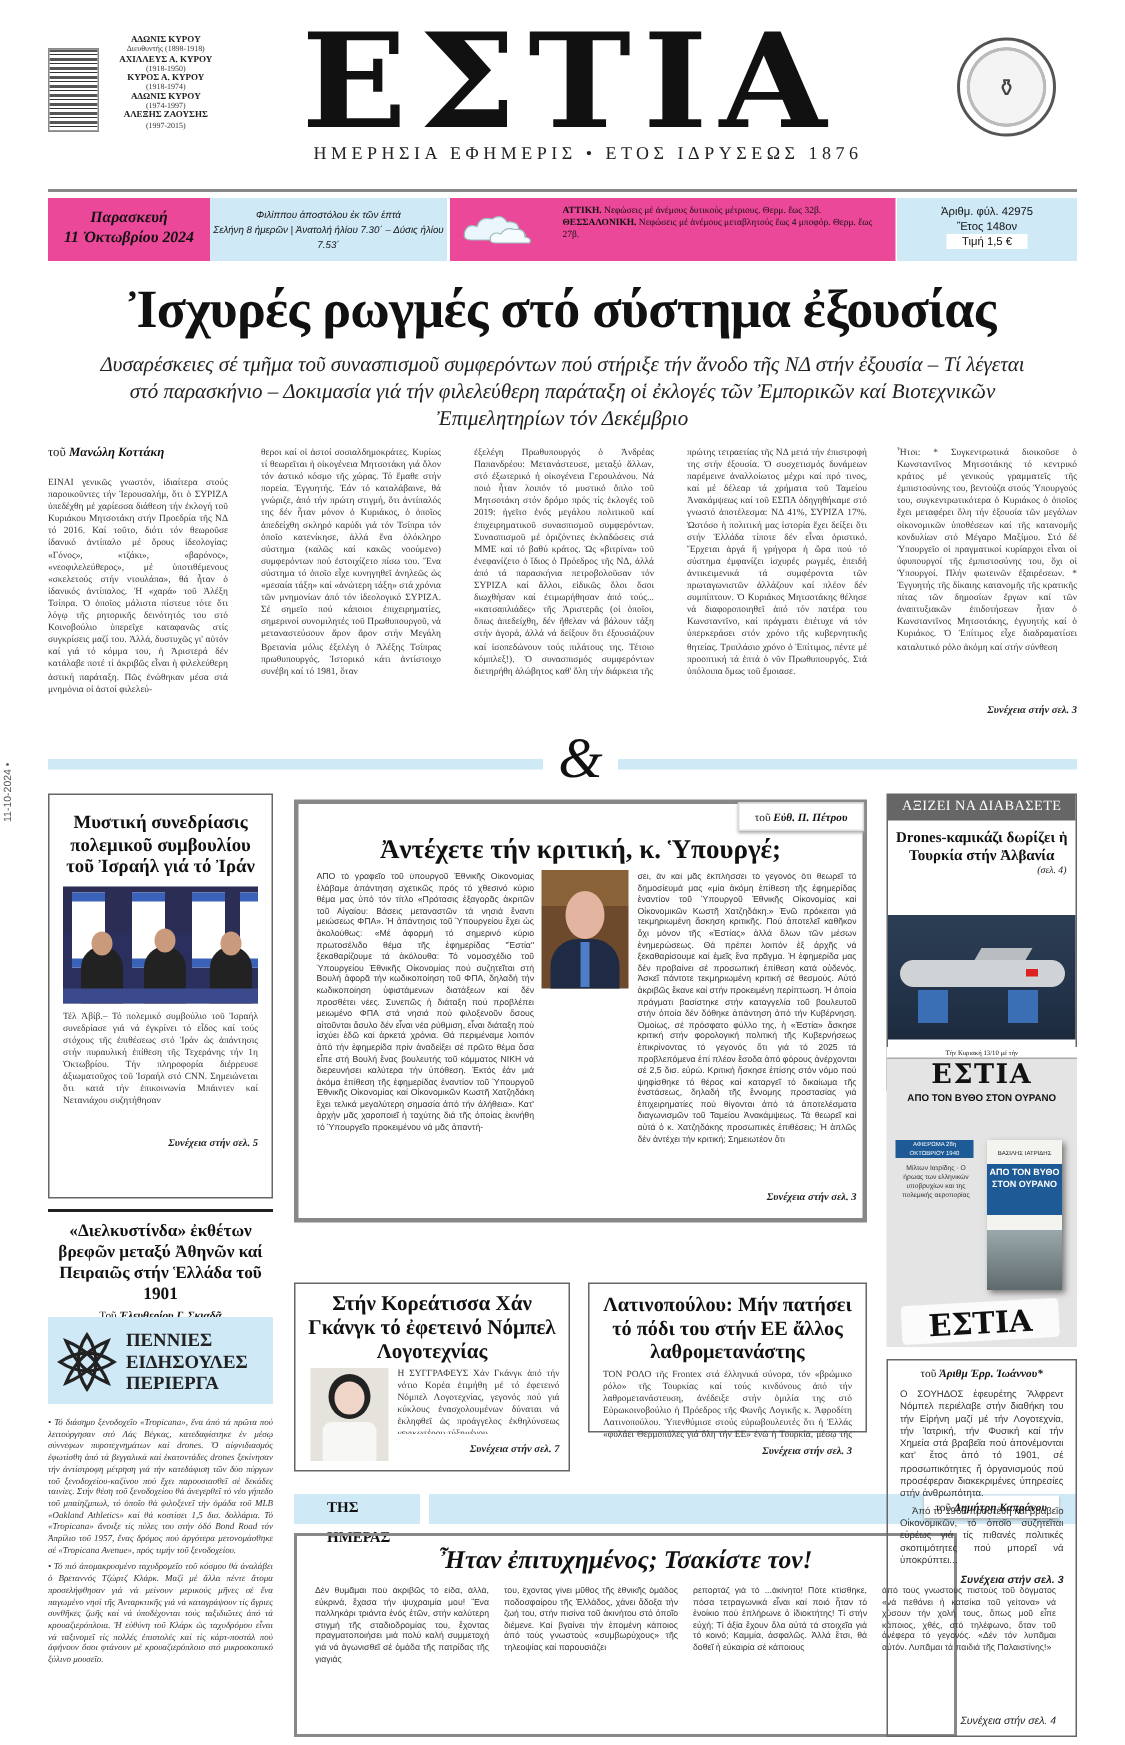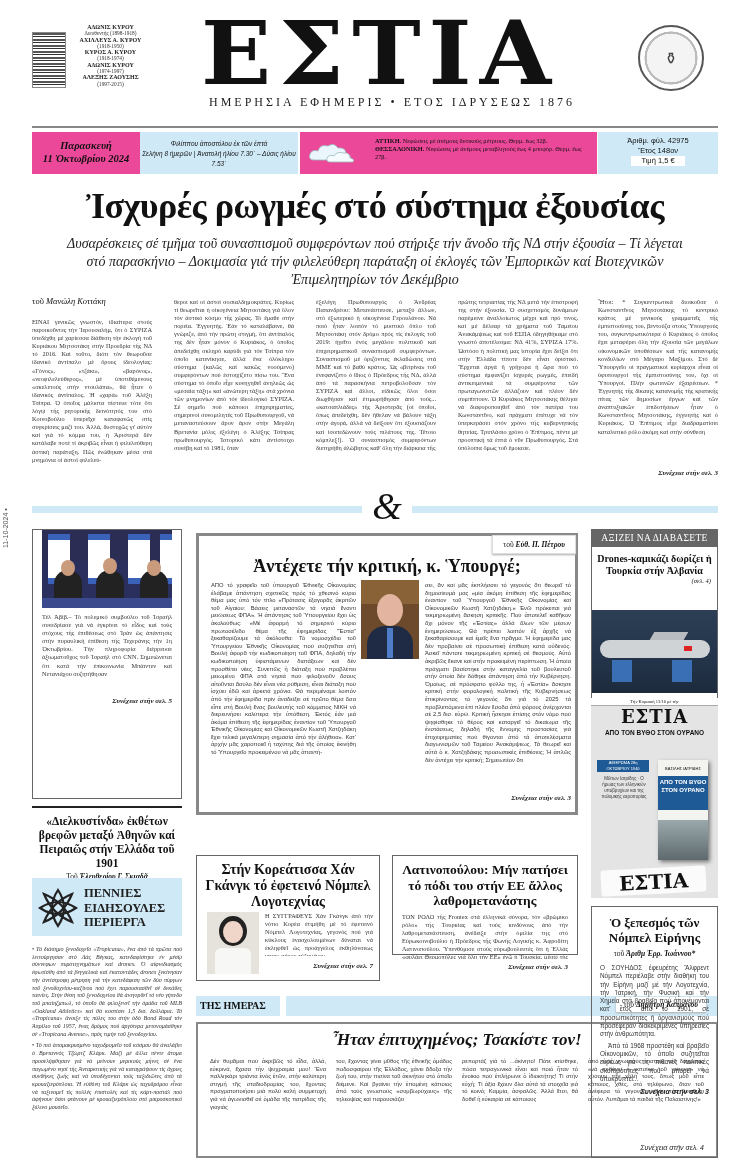--- a/index.html
+++ b/index.html
@@ -25,21 +25,21 @@
 .datebox{left:32px;top:132px;width:108px;height:42px;text-align:center;font-style:italic;font-weight:bold;font-size:10.5px;line-height:13px;padding-top:7px}
 .almanac{left:140px;top:132px;width:158px;height:42px;text-align:center;font-size:6.5px;line-height:10px;padding-top:7px;font-style:italic}
 .weather{left:300px;top:132px;width:297px;height:42px;font-size:6.3px;line-height:8px;padding:5px 4px 0 75px}
 .cloud{left:308px;top:142px;width:50px;height:22px}
 .issue{left:598px;top:132px;width:120px;height:42px;text-align:center;font-size:7.5px;line-height:10px;padding-top:4px}
 .issue .price{display:inline-block;background:#fff;padding:0 10px}
 
 .headline{left:40px;top:186px;width:670px;text-align:center;font-size:36px;line-height:40px;color:#111;letter-spacing:-0.5px}
 .deck{left:60px;top:235px;width:630px;text-align:center;font-size:14px;line-height:18px;font-style:italic;color:#222}
 .byline1{left:32px;top:296px;font-size:8.5px}
-.byline1 i{font-weight:normal}
+.byline1 i{font-weight:bold}
 .col{width:120px}
 
 .ampbar1{left:32px;top:506px;width:330px;height:7px}
 .ampbar2{left:412px;top:506px;width:306px;height:7px}
 .amp{left:360px;top:484px;width:54px;text-align:center;font-size:38px;font-style:italic;color:#111}
 .sidedate{left:2px;top:498px;font-size:7px;color:#555;transform:rotate(-90deg);transform-origin:left top;white-space:nowrap}
 
 .israel{left:32px;top:529px;width:150px;height:270px;background:#fff}
 .israel h3{font-size:12.5px;line-height:14.5px;text-align:center;font-weight:bold;margin:11px 6px 6px}
 .flagimg{margin:0 9px;height:78px;background:linear-gradient(180deg,#2b2d55 0 40%,#2b2f5e 40% 100%);position:relative;overflow:hidden}
@@ -63,21 +63,21 @@
 .hatzi .tie{position:absolute;left:26px;top:48px;width:6px;height:30px;background:#4f7cc7}
 .kor{left:196px;top:855px;width:184px;height:126px}
 .kor h3{text-align:center;font-size:14px;line-height:16px;margin:6px 4px 4px}
 .kimg{position:absolute;left:10px;top:56px;width:52px;height:62px;background:#e6e2dc;overflow:hidden}
 .kimg .h{position:absolute;left:12px;top:4px;width:28px;height:30px;border-radius:50%;background:#222}
 .kimg .f{position:absolute;left:16px;top:9px;width:20px;height:22px;border-radius:50%;background:#f0d6c8}
 .kimg .b{position:absolute;left:8px;top:36px;width:36px;height:30px;background:#f7f7f5;border-radius:6px}
 .lat{left:392px;top:855px;width:186px;height:100px}
 .lat h3{text-align:center;font-size:13.5px;line-height:15.5px;margin:6px 4px 4px}
 .imera{left:196px;top:996px;width:522px;height:20px}
-.imera .lab{position:absolute;left:0;top:0;width:90px;height:20px;font-weight:bold;font-size:10px;line-height:20px;padding-left:4px}
+.imera .lab{position:absolute;left:0;top:0;width:90px;height:20px;font-weight:bold;font-size:10px;line-height:20px;padding-left:22px}
 .imera .by{position:absolute;right:12px;top:1px;background:#fff;padding:3px 8px;font-size:7.5px;box-shadow:0 1px 2px #aaa}
 .tsak{left:196px;top:1022px;width:382px;height:136px}
 .tsak h2{text-align:center;font-style:italic;font-size:17px;margin-top:6px}
 
 .axizei{left:591px;top:529px;width:127px;height:198px}
 .axizei .hd{background:#666;color:#fff;text-align:center;font-size:9.5px;line-height:17px;letter-spacing:0.3px}
 .axizei h4{text-align:center;font-size:10px;line-height:12px;margin:6px 4px 0}
 .axizei .sel{text-align:right;font-style:italic;font-size:6.5px;padding-right:6px}
 .drone{position:absolute;left:0;top:80px;width:100%;height:83px;background:linear-gradient(180deg,#2d3f55 0,#23344a 60%,#1c2a3c 100%);overflow:hidden}
 .dbody{position:absolute;left:8px;top:30px;width:110px;height:18px;border-radius:9px;background:#cfd3d6}
@@ -154,20 +154,21 @@
 <div class="abs txt col" style="left:458px;top:298px;height:184px;overflow:hidden">πρώτης τετραετίας τῆς ΝΔ μετά τήν ἐπιστροφή της στήν ἐξουσία. Ὁ συσχετισμός δυνάμεων παρέμεινε ἀναλλοίωτος μέχρι καί πρό τινος, καί μέ δέλεαρ τά χρήματα τοῦ Ταμείου Ἀνακάμψεως καί τοῦ ΕΣΠΑ ὁδηγηθήκαμε στό γνωστό ἀποτέλεσμα: ΝΔ 41%, ΣΥΡΙΖΑ 17%. Ὡστόσο ἡ πολιτική μας ἱστορία ἔχει δείξει ὅτι στήν Ἑλλάδα τίποτε δέν εἶναι ὁριστικό. Ἔρχεται ἀργά ἤ γρήγορα ἡ ὥρα πού τό σύστημα ἐμφανίζει ἰσχυρές ρωγμές, ἐπειδή ἀντικειμενικά τά συμφέροντα τῶν πρωταγωνιστῶν ἀλλάζουν καί πλέον δέν συμπίπτουν. Ὁ Κυριάκος Μητσοτάκης θέλησε νά διαφοροποιηθεῖ ἀπό τόν πατέρα του Κωνσταντῖνο, καί πράγματι ἐπέτυχε νά τόν ὑπερκεράσει στόν χρόνο τῆς κυβερνητικῆς θητείας. Τριπλάσιο χρόνο ὁ Ἐπίτιμος, πέντε μέ προοπτική τά ἑπτά ὁ νῦν Πρωθυπουργός. Στά ὑπόλοιπα ὅμως τοῦ ἔμοιασε.</div>
 <div class="abs txt col" style="left:598px;top:298px;height:168px;overflow:hidden">Ἦτοι: * Συγκεντρωτικά διοικοῦσε ὁ Κωνσταντῖνος Μητσοτάκης τό κεντρικό κράτος μέ γενικούς γραμματεῖς τῆς ἐμπιστοσύνης του, βεντούζα στούς Ὑπουργούς του, συγκεντρωτικότερα ὁ Κυριάκος ὁ ὁποῖος ἔχει μεταφέρει ὅλη τήν ἐξουσία τῶν μεγάλων οἰκονομικῶν ὑποθέσεων καί τῆς κατανομῆς κονδυλίων στό Μέγαρο Μαξίμου. Στό δέ Ὑπουργεῖο οἱ πραγματικοί κυρίαρχοι εἶναι οἱ ὑφυπουργοί τῆς ἐμπιστοσύνης του, ὄχι οἱ Ὑπουργοί. Πλήν φωτεινῶν ἐξαιρέσεων. * Ἐγγυητής τῆς δίκαιης κατανομῆς τῆς κρατικῆς πίτας τῶν δημοσίων ἔργων καί τῶν ἀναπτυξιακῶν ἐπιδοτήσεων ἦταν ὁ Κωνσταντῖνος Μητσοτάκης, ἐγγυητής καί ὁ Κυριάκος. Ὁ Ἐπίτιμος εἶχε διαδραματίσει καταλυτικό ρόλο ἀκόμη καί στήν σύνθεση</div>
 <div class="abs cont" style="left:598px;top:469px;width:120px">Συνέχεια στήν σελ. 3</div>
 
 <div class="abs ampbar1 blue"></div>
 <div class="abs amp">&amp;</div>
 <div class="abs ampbar2 blue"></div>
 <div class="abs sidedate sans" style="top:548px">11-10-2024 •</div>
 
 <div class="abs israel box">
+  <h3>Μυστική συνεδρίασις πολεμικοῦ συμβουλίου τοῦ Ἰσραήλ γιά τό Ἰράν</h3>
   <div class="flagimg">
     <div class="flag" style="left:6px"></div>
       <div class="flag" style="left:46px"></div>
       <div class="flag" style="left:86px"></div>
       <div class="flag" style="left:118px"></div>
     <div class="person" style="left:12px"></div>
       <div class="head" style="left:19px;top:30px"></div>
     <div class="person" style="left:54px"></div>
       <div class="head" style="left:61px;top:28px"></div>
     <div class="person" style="left:98px"></div>
@@ -227,21 +228,21 @@
 <div class="abs lat box">
   <h3>Λατινοπούλου: Μήν πατήσει τό πόδι του στήν ΕΕ ἄλλος λαθρομετανάστης</h3>
   <div class="txt" style="margin:0 9px;height:46px;overflow:hidden">ΤΟΝ ΡΟΛΟ τῆς Frontex στά ἑλληνικά σύνορα, τόν «βρώμικο ρόλο» τῆς Τουρκίας καί τούς κινδύνους ἀπό τήν λαθρομετανάστευση, ἀνέδειξε στήν ὁμιλία της στό Εὐρωκοινοβούλιο ἡ Πρόεδρος τῆς Φωνῆς Λογικῆς κ. Ἀφροδίτη Λατινοπούλου. Ὑπενθύμισε στούς εὐρωβουλευτές ὅτι ἡ Ἑλλάς «φυλάει Θερμοπύλες γιά ὅλη τήν ΕΕ» ἐνῶ ἡ Τουρκία, μέσῳ τῆς λαθρομεταναστεύσεως</div>
   <div class="cont" style="margin:4px 9px 0">Συνέχεια στήν σελ. 3</div>
 </div>
 
 <div class="abs imera blue">
   <div class="lab blue" style="background:#cfe9f7;border-right:6px solid #fff">ΤΗΣ ΗΜΕΡΑΣ</div>
   <div class="by"><span>τοῦ</span> <i style="font-weight:bold">Δημήτρη Καπράνου</i></div>
 </div>
-<div class="abs tsak box" style="width:522px;border-width:2px;border-color:#888">
+<div class="abs tsak box" style="width:442px;border-width:2px;border-color:#888">
   <h2>Ἦταν ἐπιτυχημένος; Τσακίστε τον!</h2>
   <div class="abs txt sans" style="left:12px;top:34px;width:116px;height:94px;overflow:hidden;font-size:5.8px;line-height:7.6px">Δέν θυμᾶμαι πού ἀκριβῶς τό εἶδα, ἀλλά, εὐκρινά, ἔχασα τήν ψυχραιμία μου! Ἕνα παλληκάρι τριάντα ἑνός ἐτῶν, στήν καλύτερη στιγμή τῆς σταδιοδρομίας του, ἔχοντας πραγματοποιήσει μιά πολύ καλή συμμετοχή γιά νά ἀγωνισθεῖ σέ ὁμάδα τῆς πατρίδας τῆς γιαγιάς</div>
   <div class="abs txt sans" style="left:138px;top:34px;width:116px;height:94px;overflow:hidden;font-size:5.8px;line-height:7.6px">του, ἔχοντας γίνει μῦθος τῆς ἐθνικῆς ὁμάδος ποδοσφαίρου τῆς Ἑλλάδος, χάνει ἄδοξα τήν ζωή του, στήν πισίνα τοῦ ἀκινήτου στό ὁποῖο διέμενε. Καί βγαίνει τήν ἑπομένη κάποιος ἀπό τούς γνωστούς «συμβωρύχους» τῆς τηλεοψίας καί παρουσιάζει</div>
   <div class="abs txt sans" style="left:264px;top:34px;width:116px;height:94px;overflow:hidden;font-size:5.8px;line-height:7.6px">ρεπορτάζ γιά τό ...ἀκίνητο! Πότε κτίσθηκε, πόσα τετραγωνικά εἶναι καί ποιό ἦταν τό ἐνοίκιο πού ἐπλήρωνε ὁ ἰδιοκτήτης! Τί στήν εὐχή; Τί ἀξία ἔχουν ὅλα αὐτά τά στοιχεῖα γιά τό κοινό; Καμμία, ἀσφαλῶς. Ἀλλά ἔτσι, θά δοθεῖ ἡ εὐκαιρία σέ κάποιους</div>
   <div class="abs txt sans" style="left:390px;top:34px;width:116px;height:84px;overflow:hidden;font-size:5.8px;line-height:7.6px">ἀπό τούς γνωστούς πιστούς τοῦ δόγματος «νά πεθάνει ἡ κατσίκα τοῦ γείτονα» νά χύσουν τήν χολή τους, ὅπως μοῦ εἶπε κάποιος, χθές, στό τηλέφωνο, ὅταν τοῦ ἀνέφερα τό γεγονός. «Δέν τόν λυπᾶμαι αὐτόν. Λυπᾶμαι τά παιδιά τῆς Παλαιστίνης!»</div>
   <div class="abs cont sans" style="left:390px;top:120px;width:116px;font-weight:normal">Συνέχεια στήν σελ. 4</div>
 </div>
 
 <div class="abs axizei box">
   <div class="hd">ΑΞΙΖΕΙ ΝΑ ΔΙΑΒΑΣΕΤΕ</div>
@@ -264,18 +265,17 @@
   <div class="adtxt sans">Μίλτων Ιατρίδης · Ο ήρωας των ελληνικών υποβρυχίων και της πολεμικής αεροπορίας</div>
   <div class="book">
     <div style="font-size:4px;text-align:center;padding-top:6px" class="sans">ΒΑΣΙΛΗΣ ΙΑΤΡΙΔΗΣ</div>
     <div class="bt sans">ΑΠΟ ΤΟΝ ΒΥΘΟ ΣΤΟΝ ΟΥΡΑΝΟ</div>
     <div class="sea"></div>
   </div>
   <div class="paper">ΕΣΤΙΑ</div>
 </div>
 
 <div class="abs nobel box">
-  <h3>Ὁ ξεπεσμός τῶν Νόμπελ Εἰρήνης</h3>
   <div class="by"><span>τοῦ</span> <i>Ἀριθμ Ἐρρ. Ἰωάννου*</i></div>
   <div class="txt sans" style="margin:0 8px;font-size:6.4px;line-height:8.3px">Ο ΣΟΥΗΔΟΣ ἐφευρέτης Ἄλφρεντ Νόμπελ περιέλαβε στήν διαθήκη του τήν Εἰρήνη μαζί μέ τήν Λογοτεχνία, τήν Ἰατρική, τήν Φυσική καί τήν Χημεία στά βραβεῖα πού ἀπονέμονται κατ' ἔτος ἀπό τό 1901, σέ προσωπικότητες ἤ ὀργανισμούς πού προσέφεραν διακεκριμένες ὑπηρεσίες στήν ἀνθρωπότητα.</div>
   <div class="txt sans" style="margin:3px 8px 0;font-size:6.4px;line-height:8.3px;text-indent:8px">Ἀπό τό 1968 προστέθη καί βραβεῖο Οἰκονομικῶν, τό ὁποῖο συζητεῖται εὐρέως γιά τίς πιθανές πολιτικές σκοπιμότητες πού μπορεῖ νά ὑποκρύπτει...</div>
   <div class="cont sans" style="margin:5px 8px 0">Συνέχεια στήν σελ. 3</div>
 </div>
 
 </body></html>

